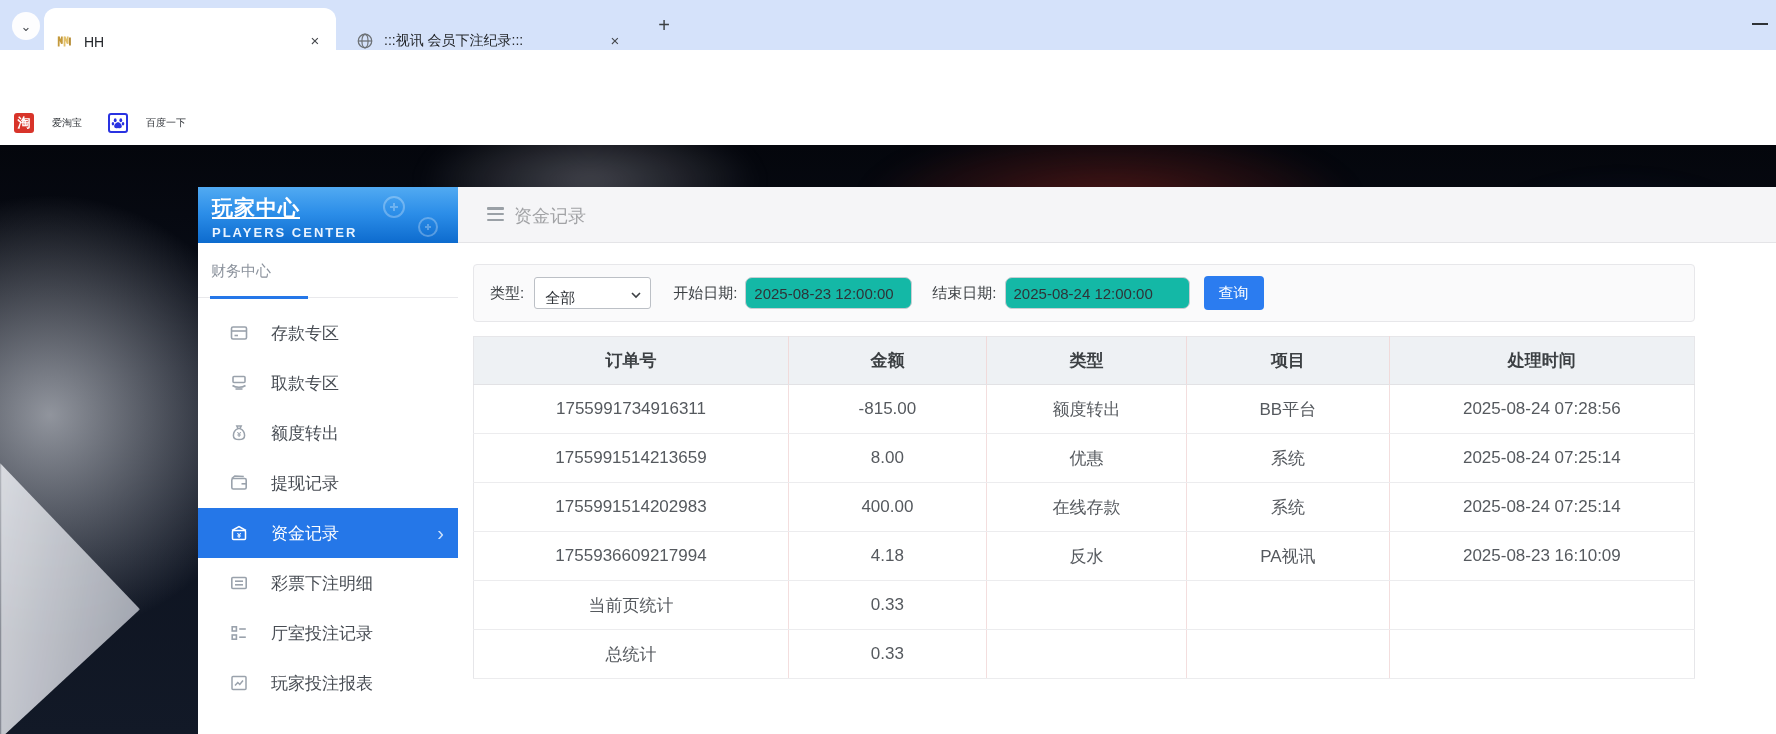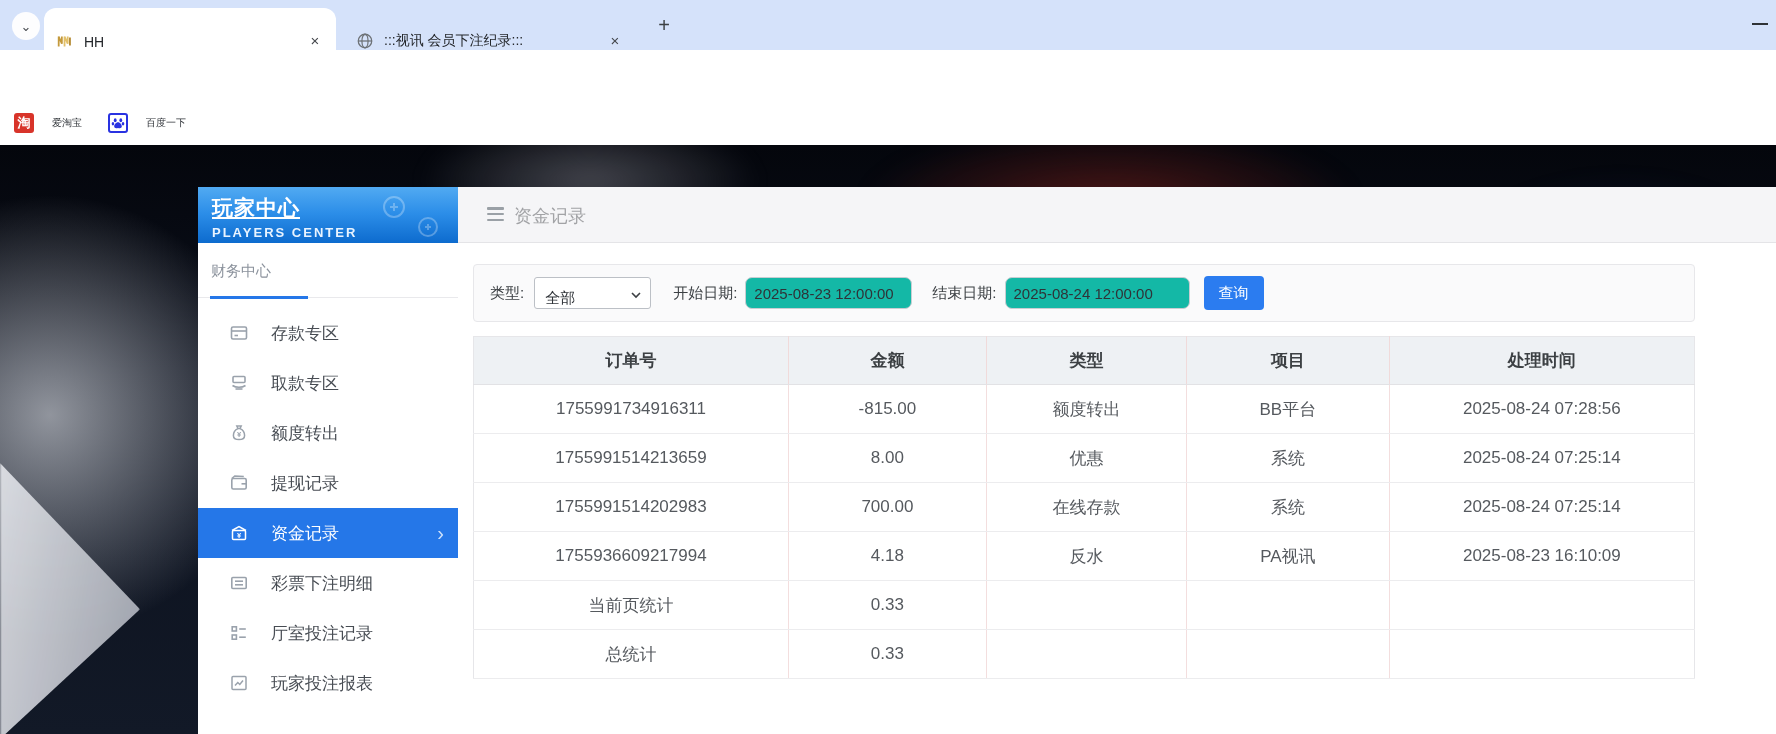--- a/index.html
+++ b/index.html
@@ -347,21 +347,21 @@
           </tr>
           <tr>
             <td>1755991514213659</td>
             <td>8.00</td>
             <td>优惠</td>
             <td>系统</td>
             <td>2025-08-24 07:25:14</td>
           </tr>
           <tr>
             <td>1755991514202983</td>
-            <td>700.00</td>
+            <td>400.00</td>
             <td>在线存款</td>
             <td>系统</td>
             <td>2025-08-24 07:25:14</td>
           </tr>
           <tr>
             <td>1755936609217994</td>
             <td>4.18</td>
             <td>反水</td>
             <td>PA视讯</td>
             <td>2025-08-23 16:10:09</td>

